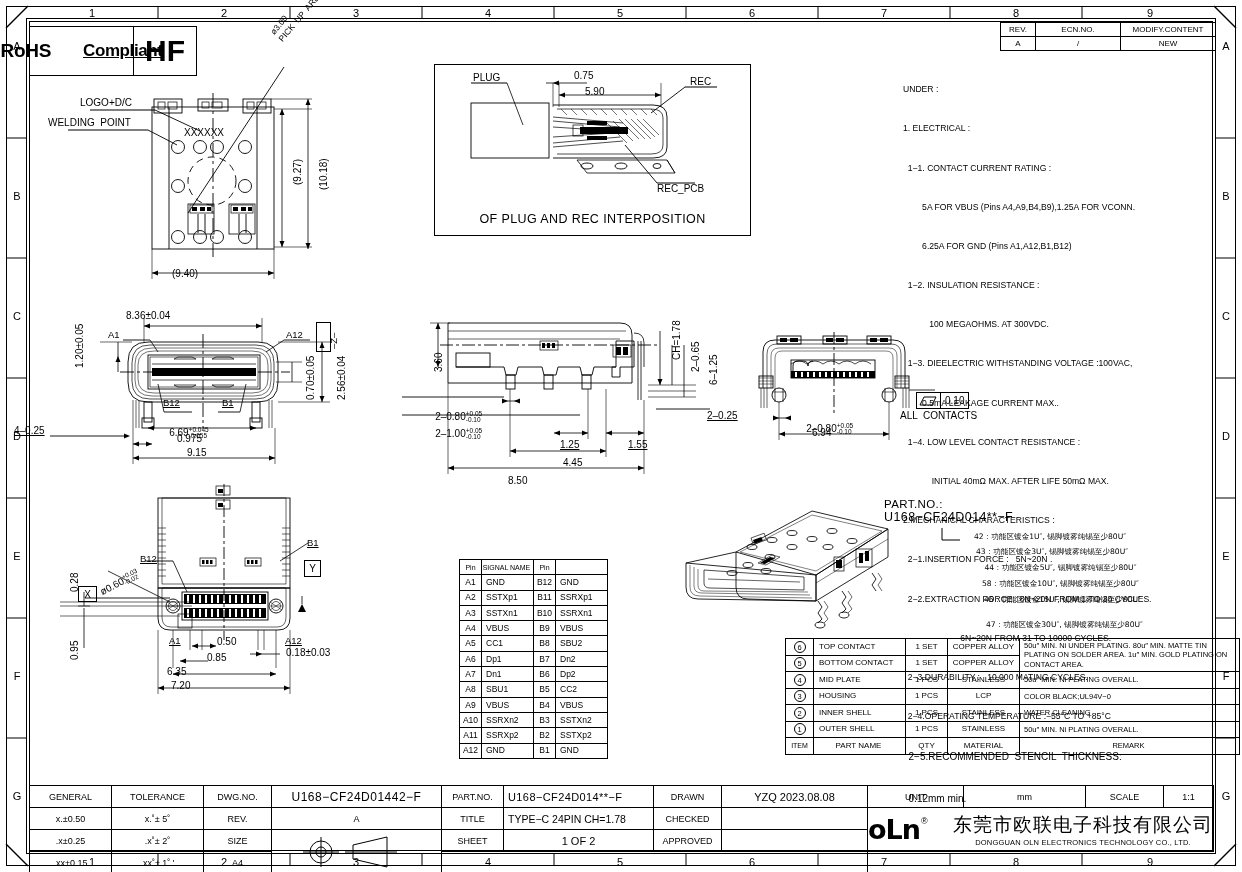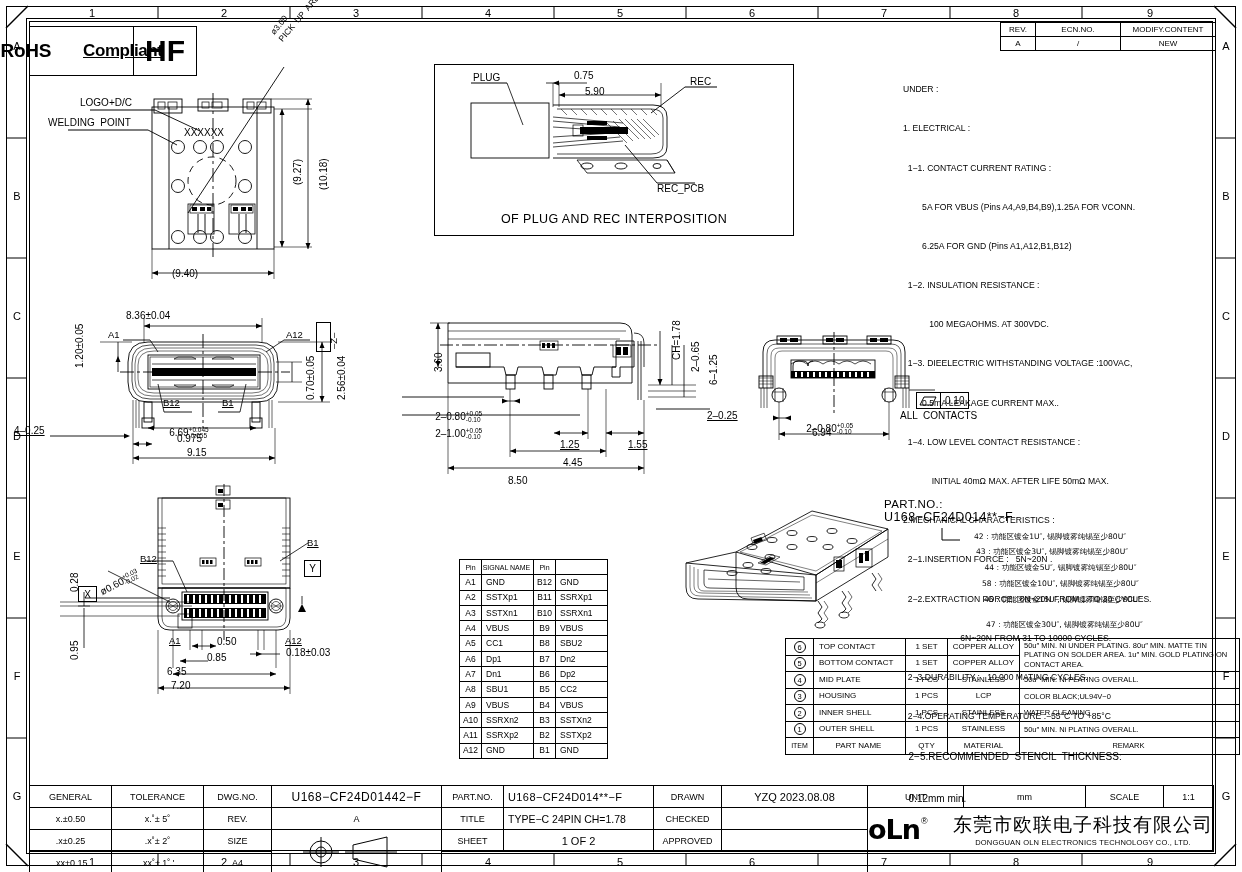--- a/index.html
+++ b/index.html
@@ -157,21 +157,21 @@
   
   #partno-block { position: absolute; left: 884px; top: 498px; }
   #partno-block .pn1 { font-size: 11.5px; letter-spacing: 0.4px; }
   #partno-block .pn2 { font-size: 12.5px; letter-spacing: 0.4px; }
   .plate-row { font-size: 7.6px; line-height: 1.55; white-space: nowrap; }
 
   
   #schem-box {
     position: absolute;
     left: 434px; top: 64px;
-    width: 360px; height: 172px;
+    width: 317px; height: 172px;
     border: 1.1px solid #000;
     background: #fff;
   }
   #schem-cap {
     position: absolute;
     width: 100%;
     bottom: 7px;
     text-align: center;
     font-size: 12.5px;
     line-height: 1.25;

